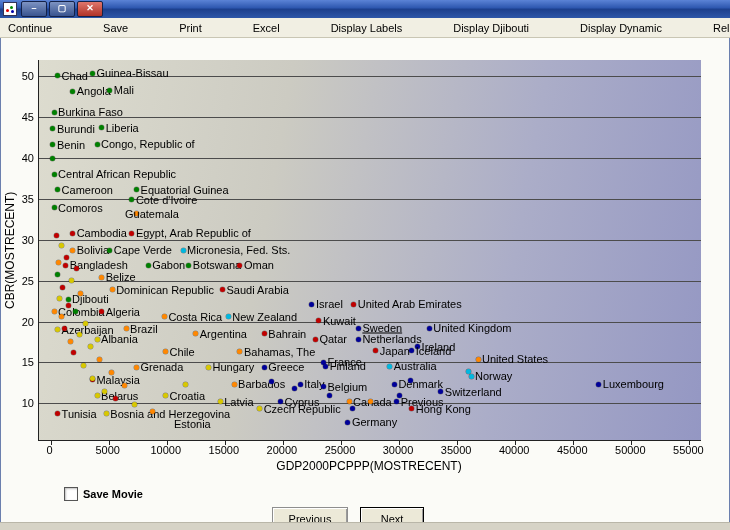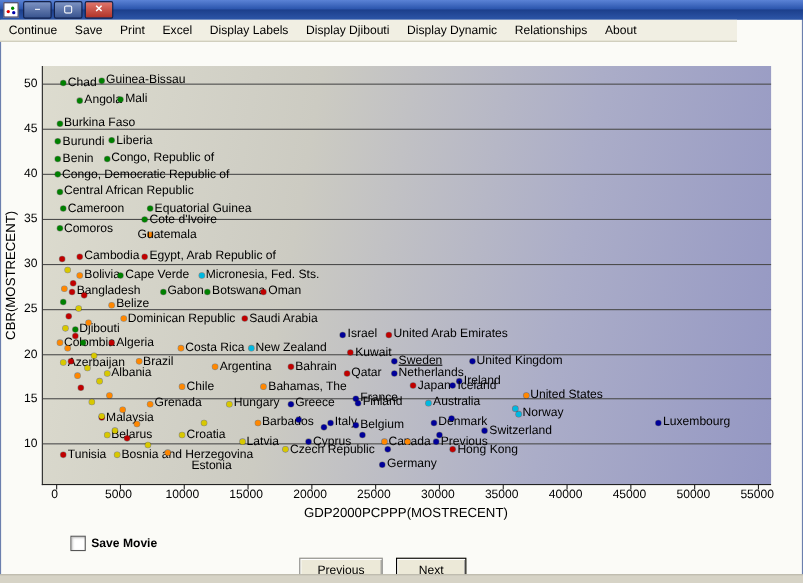--- a/index.html
+++ b/index.html
@@ -23,23 +23,23 @@
   .title-text{flex:1 1 auto;white-space:nowrap;overflow:hidden;}
   .winbtns{display:flex;gap:2px;margin-right:3px;}
   .winbtn{
     width:24px;height:14px;border:1px solid #14224a;border-radius:2px;
     background:linear-gradient(#7d93c2,#39548f);color:#fff;font-size:9px;line-height:12px;
     text-align:center;cursor:default;
   }
   .winbtn.close{background:linear-gradient(#e0766c,#b03328);}
   
   .menubar{
-    position:absolute;left:0;top:18px;width:670px;height:19px;
+    position:absolute;left:0;top:18px;width:730px;height:19px;
     background:#f1efe3;border-bottom:1px solid #c9c6b4;
-    display:flex;align-items:center;font-size:11px;color:#000;
+    display:flex;align-items:center;font-size:11px;color:#000;gap:35px;
   }
   .menu-item{padding:2px 8px;white-space:nowrap;}
   
   .y-axis-label{
     position:absolute;left:3px;top:60px;height:380px;width:14px;
     writing-mode:vertical-rl;transform:rotate(180deg);
     display:flex;align-items:center;justify-content:center;
     font-size:12px;color:#000;
   }
   #plot{
@@ -151,21 +151,20 @@
     <span class="pt-label" style="left: 19.0982px; top: 52.3011px;">Burkina Faso</span>
     <div class="dot" style="left: 11.4368px; top: 66.1452px; background: rgb(0, 128, 0);"></div>
     <span class="pt-label" style="left: 17.9368px; top: 68.6452px;">Burundi</span>
     <div class="dot" style="left: 60.2158px; top: 65.328px; background: rgb(0, 128, 0);"></div>
     <span class="pt-label" style="left: 66.7158px; top: 67.828px;">Liberia</span>
     <div class="dot" style="left: 11.4368px; top: 82.4892px; background: rgb(0, 128, 0);"></div>
     <span class="pt-label" style="left: 17.9368px; top: 84.9892px;">Benin</span>
     <div class="dot" style="left: 55.5702px; top: 81.672px; background: rgb(0, 128, 0);"></div>
     <span class="pt-label" style="left: 62.0702px; top: 84.172px;">Congo, Republic of</span>
     <div class="dot" style="left: 10.8561px; top: 96.3817px; background: rgb(0, 128, 0);"></div>
-    <span class="pt-label" style="left: 17.3561px; top: 98.8817px;">Congo, Democratic Republic of</span>
     <div class="dot" style="left: 12.5982px; top: 111.909px; background: rgb(0, 128, 0);"></div>
     <span class="pt-label" style="left: 19.0982px; top: 114.409px;">Central African Republic</span>
     <div class="dot" style="left: 16.0825px; top: 127.435px; background: rgb(0, 128, 0);"></div>
     <span class="pt-label" style="left: 22.5825px; top: 129.935px;">Cameroon</span>
     <div class="dot" style="left: 95.0579px; top: 127.435px; background: rgb(0, 128, 0);"></div>
     <span class="pt-label" style="left: 101.558px; top: 129.935px;">Equatorial Guinea</span>
     <div class="dot" style="left: 12.5982px; top: 145.414px; background: rgb(0, 128, 0);"></div>
     <span class="pt-label" style="left: 19.0982px; top: 147.914px;">Comoros</span>
     <div class="dot" style="left: 90.4123px; top: 137.242px; background: rgb(0, 128, 0);"></div>
     <span class="pt-label" style="left: 96.9123px; top: 139.742px;">Cote d'Ivoire</span>

